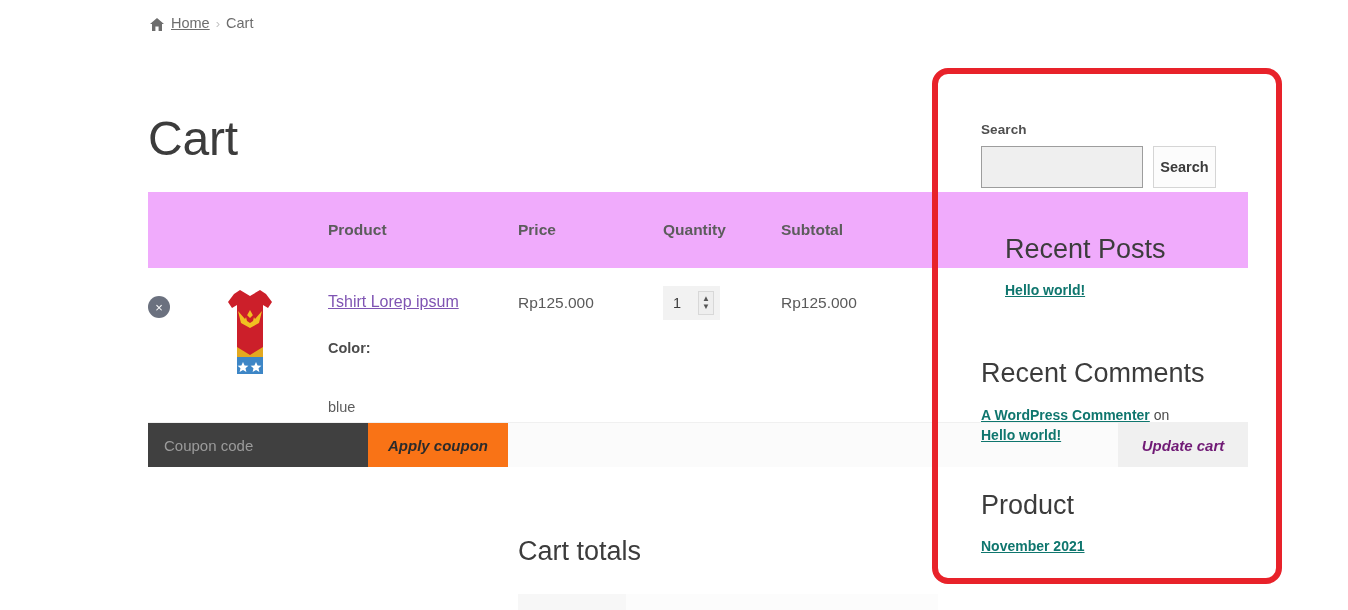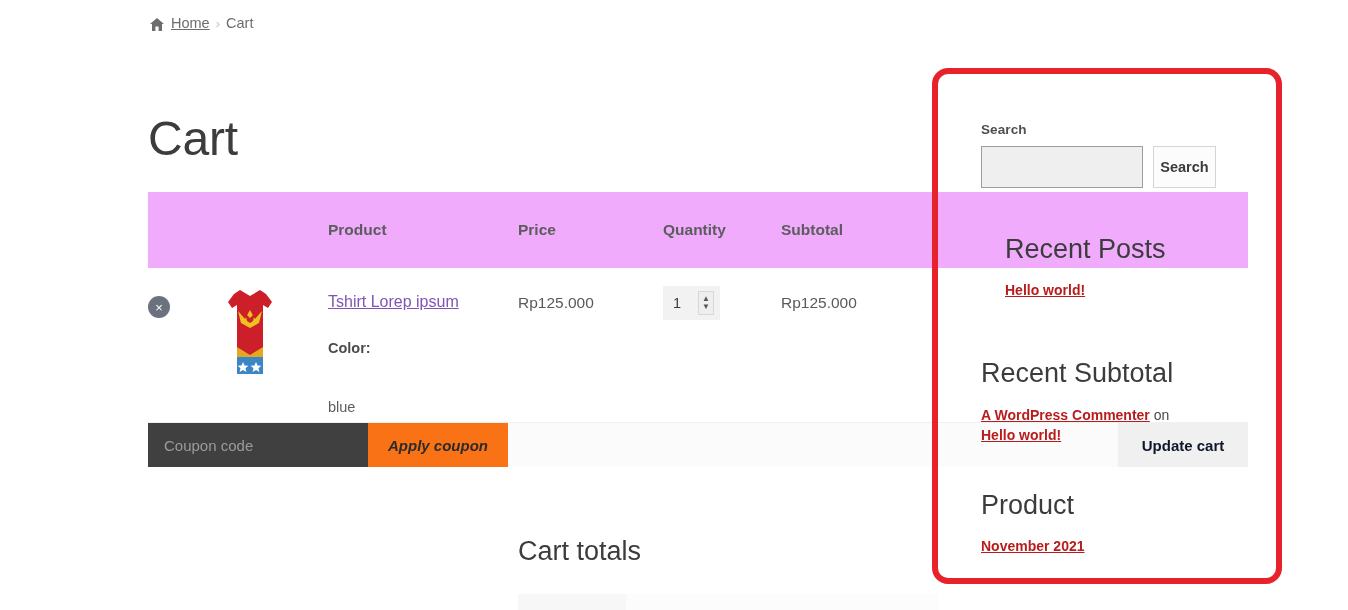--- a/index.html
+++ b/index.html
@@ -99,22 +99,23 @@
   .coupon-input::placeholder { color:#9b9b9b; }
   .apply-btn {
     width: 140px; background: #f97316; border: 0; cursor: pointer;
     font-size: 15px; font-weight: 700; color: #2b2b2b;
     font-family: "Liberation Sans", sans-serif;
     font-style: italic;
   }
   .coupon-gap { flex: 1; background: #fbfbfb; }
   .update-btn {
     width: 130px; background: #f0f0f0; border: 0;
-    font-size: 15px; font-weight: 700; color: #0f172a; cursor: default;
-    font-family: "Liberation Sans", sans-serif;
+    font-size: 15px; font-weight: 700; color: #701a75; cursor: default;
+    font-family: "Liberation Sans", sans-serif;
+    font-style: italic;
   }
 
   
   .cart-totals { position: absolute; left: 518px; top: 538px; width: 420px; }
   .cart-totals h2 {
     margin: 0; font-size: 27px; font-weight: 300; color: #3c3c3c; line-height: 1;
   }
   .totals-table { display: flex; margin-top: 29px; height: 24px; }
   .totals-th { width: 108px; background:#f7f7f7; }
   .totals-td { flex:1; background:#fcfcfc; }
@@ -133,21 +134,21 @@
     border: 1px solid #9d9d9d; outline: none; padding: 0 8px;
     font-family: "Liberation Sans", sans-serif; font-size: 14px; color:#333;
   }
   .search-btn {
     width: 63px; height: 42px; background: #fcfcfc;
     border: 1px solid #d5d5d5; cursor: pointer;
     font-family: "Liberation Sans", sans-serif;
     font-size: 14.5px; font-weight: 700; color: #3a3a3a;
   }
   .w-link {
-    display: inline; color: #b91c1c; text-decoration: underline;
+    display: inline; color: #0f766e; text-decoration: underline;
     font-size: 14px; font-weight: 700;
   }
   .w-text { color:#4a4a4a; font-size:14px; }
   .comment-line { font-size: 14px; line-height: 1.45; color:#4a4a4a; max-width: 210px; }
 
   .widget-search { position: absolute; left: 981px; top: 122px; width: 240px; }
   .widget-posts { position: absolute; left: 981px; top: 236px; width: 240px; margin-left: 24px; }
   .widget-comments { position: absolute; left: 981px; top: 360px; width: 240px; }
   .widget-archives { position: absolute; left: 981px; top: 492px; width: 240px; }
 
@@ -249,21 +250,21 @@
       <button class="search-btn">Search</button>
     </div>
   </div>
 
   <div class="widget widget-posts">
     <h2 class="w-title">Recent Posts</h2>
     <a class="w-link" href="#">Hello world!</a>
   </div>
 
   <div class="widget widget-comments">
-    <h2 class="w-title">Recent Subtotal</h2>
+    <h2 class="w-title">Recent Comments</h2>
     <div class="comment-line">
       <a class="w-link" href="#">A WordPress Commenter</a>
       <span class="w-text">on</span>
       <a class="w-link" href="#">Hello world!</a>
     </div>
   </div>
 
   <div class="widget widget-archives">
     <h2 class="w-title">Product</h2>
     <a class="w-link" href="#">November 2021</a>

